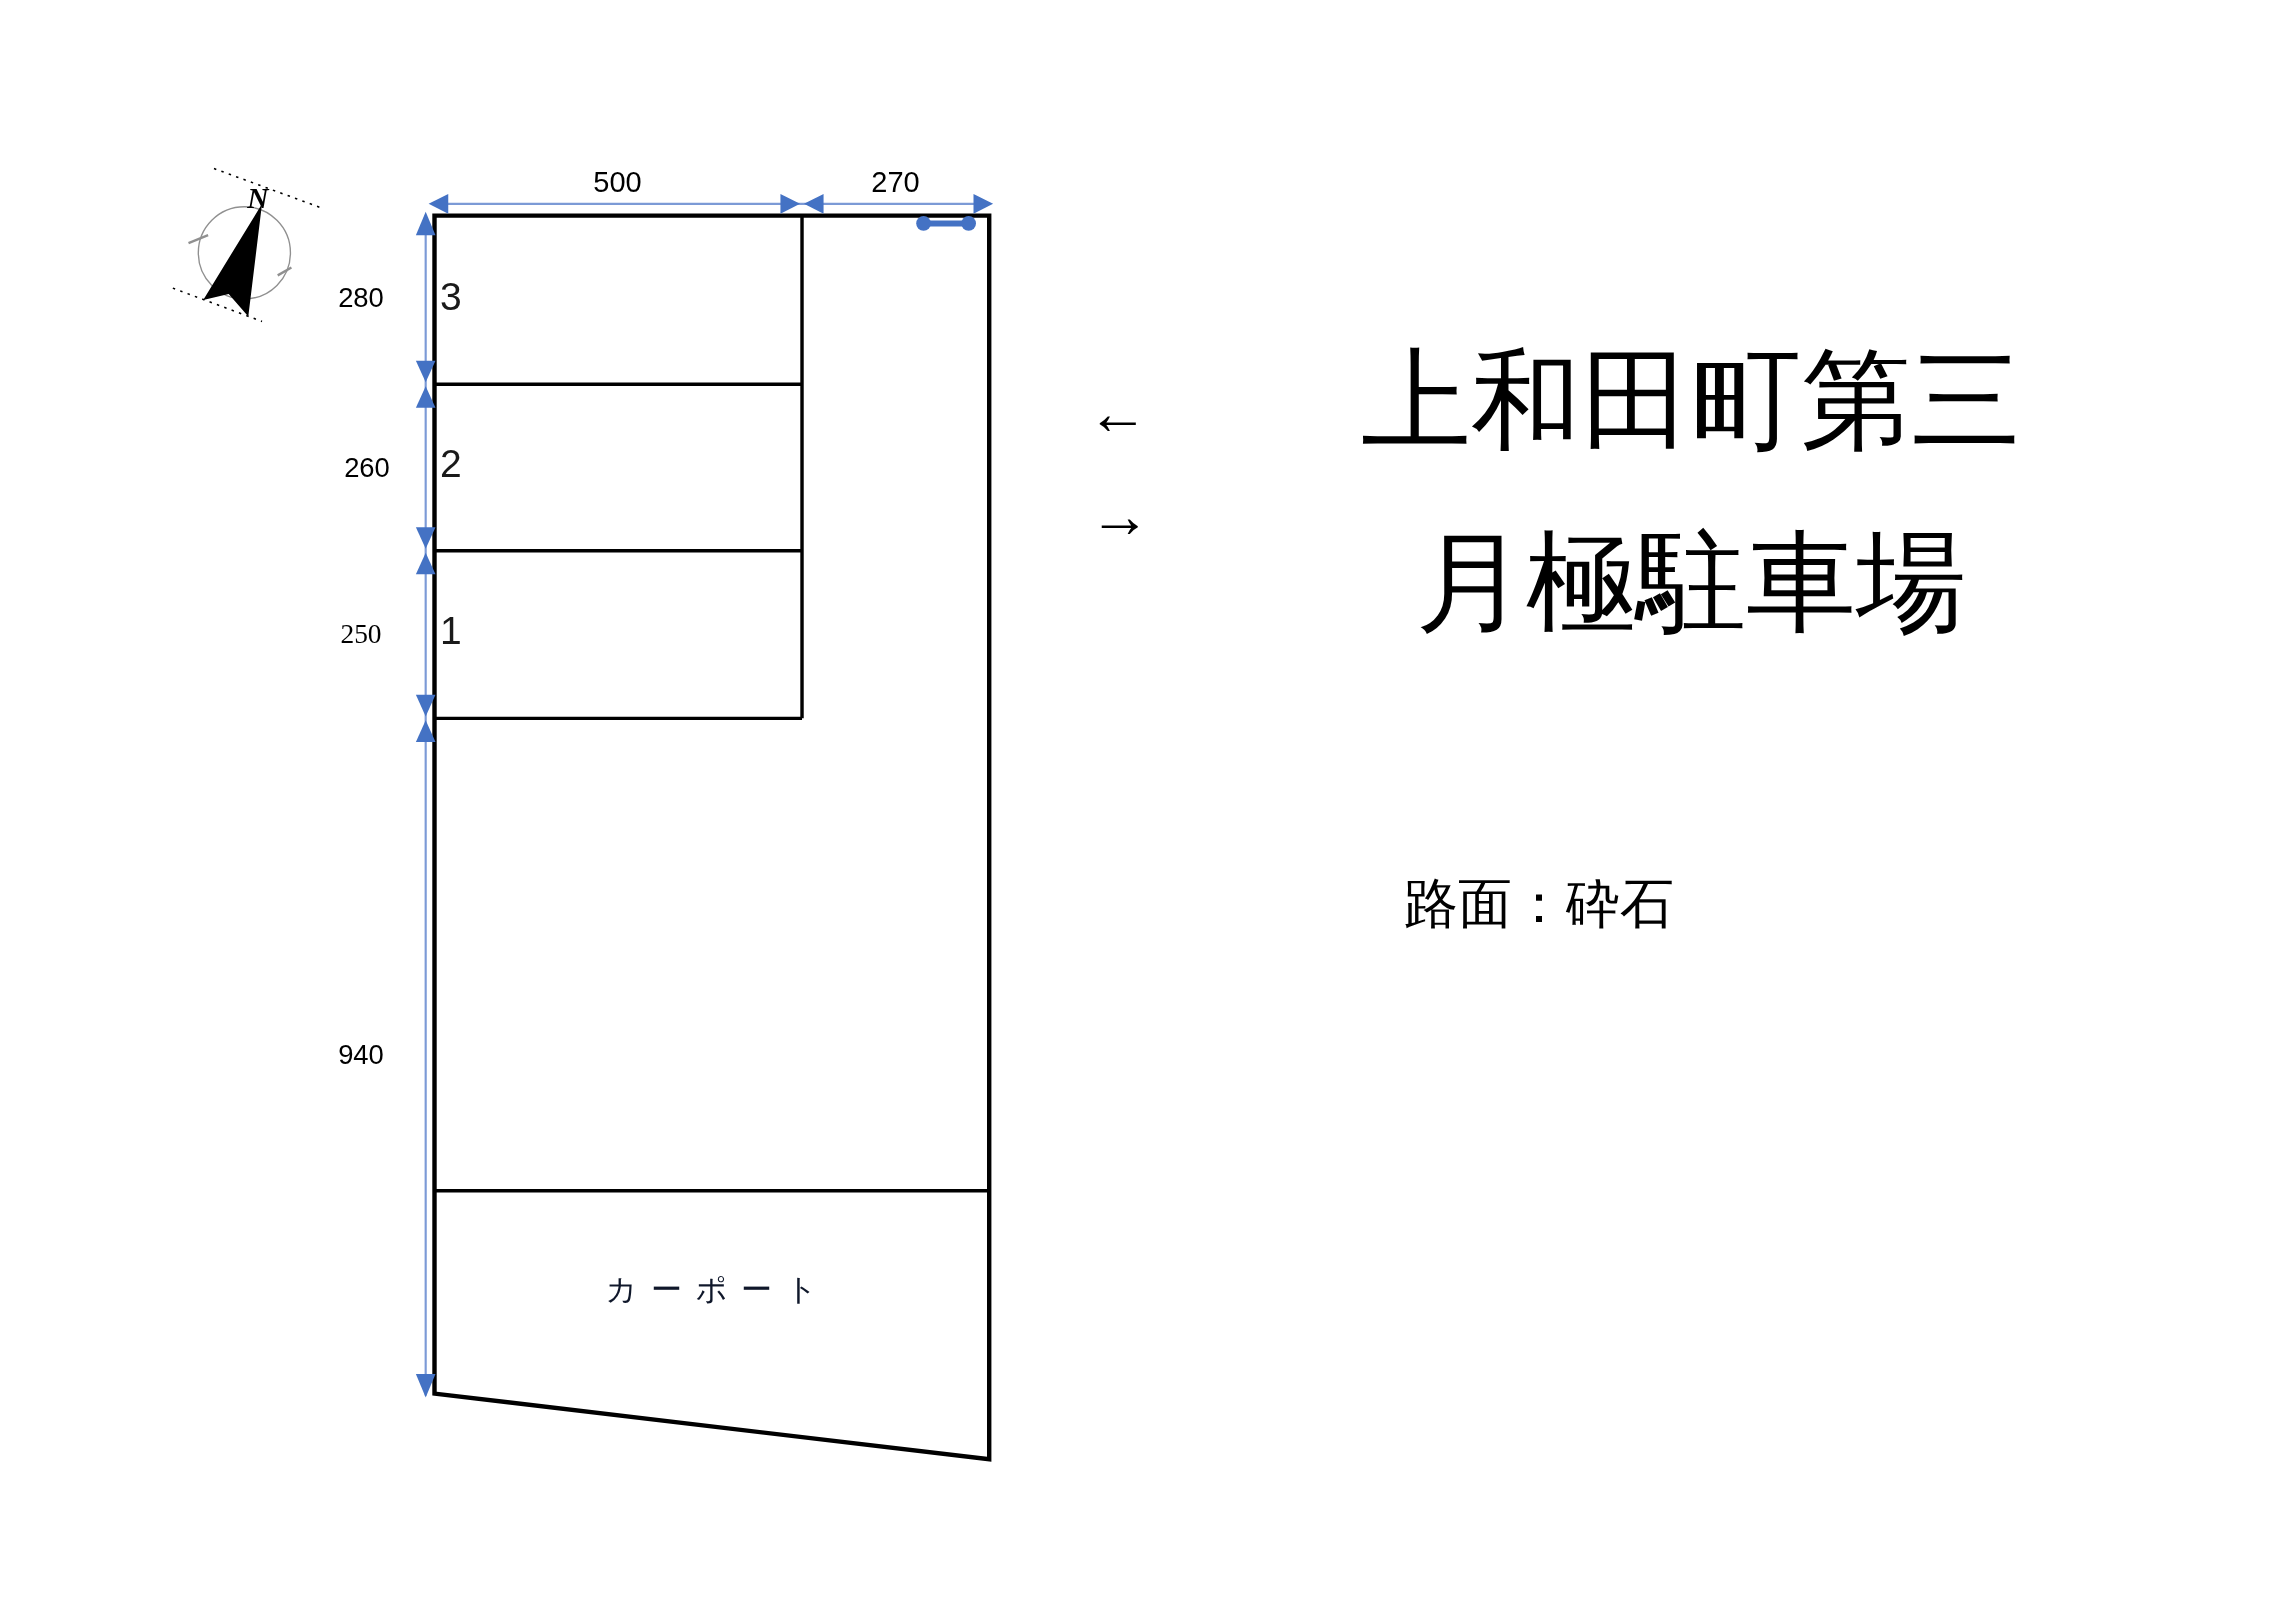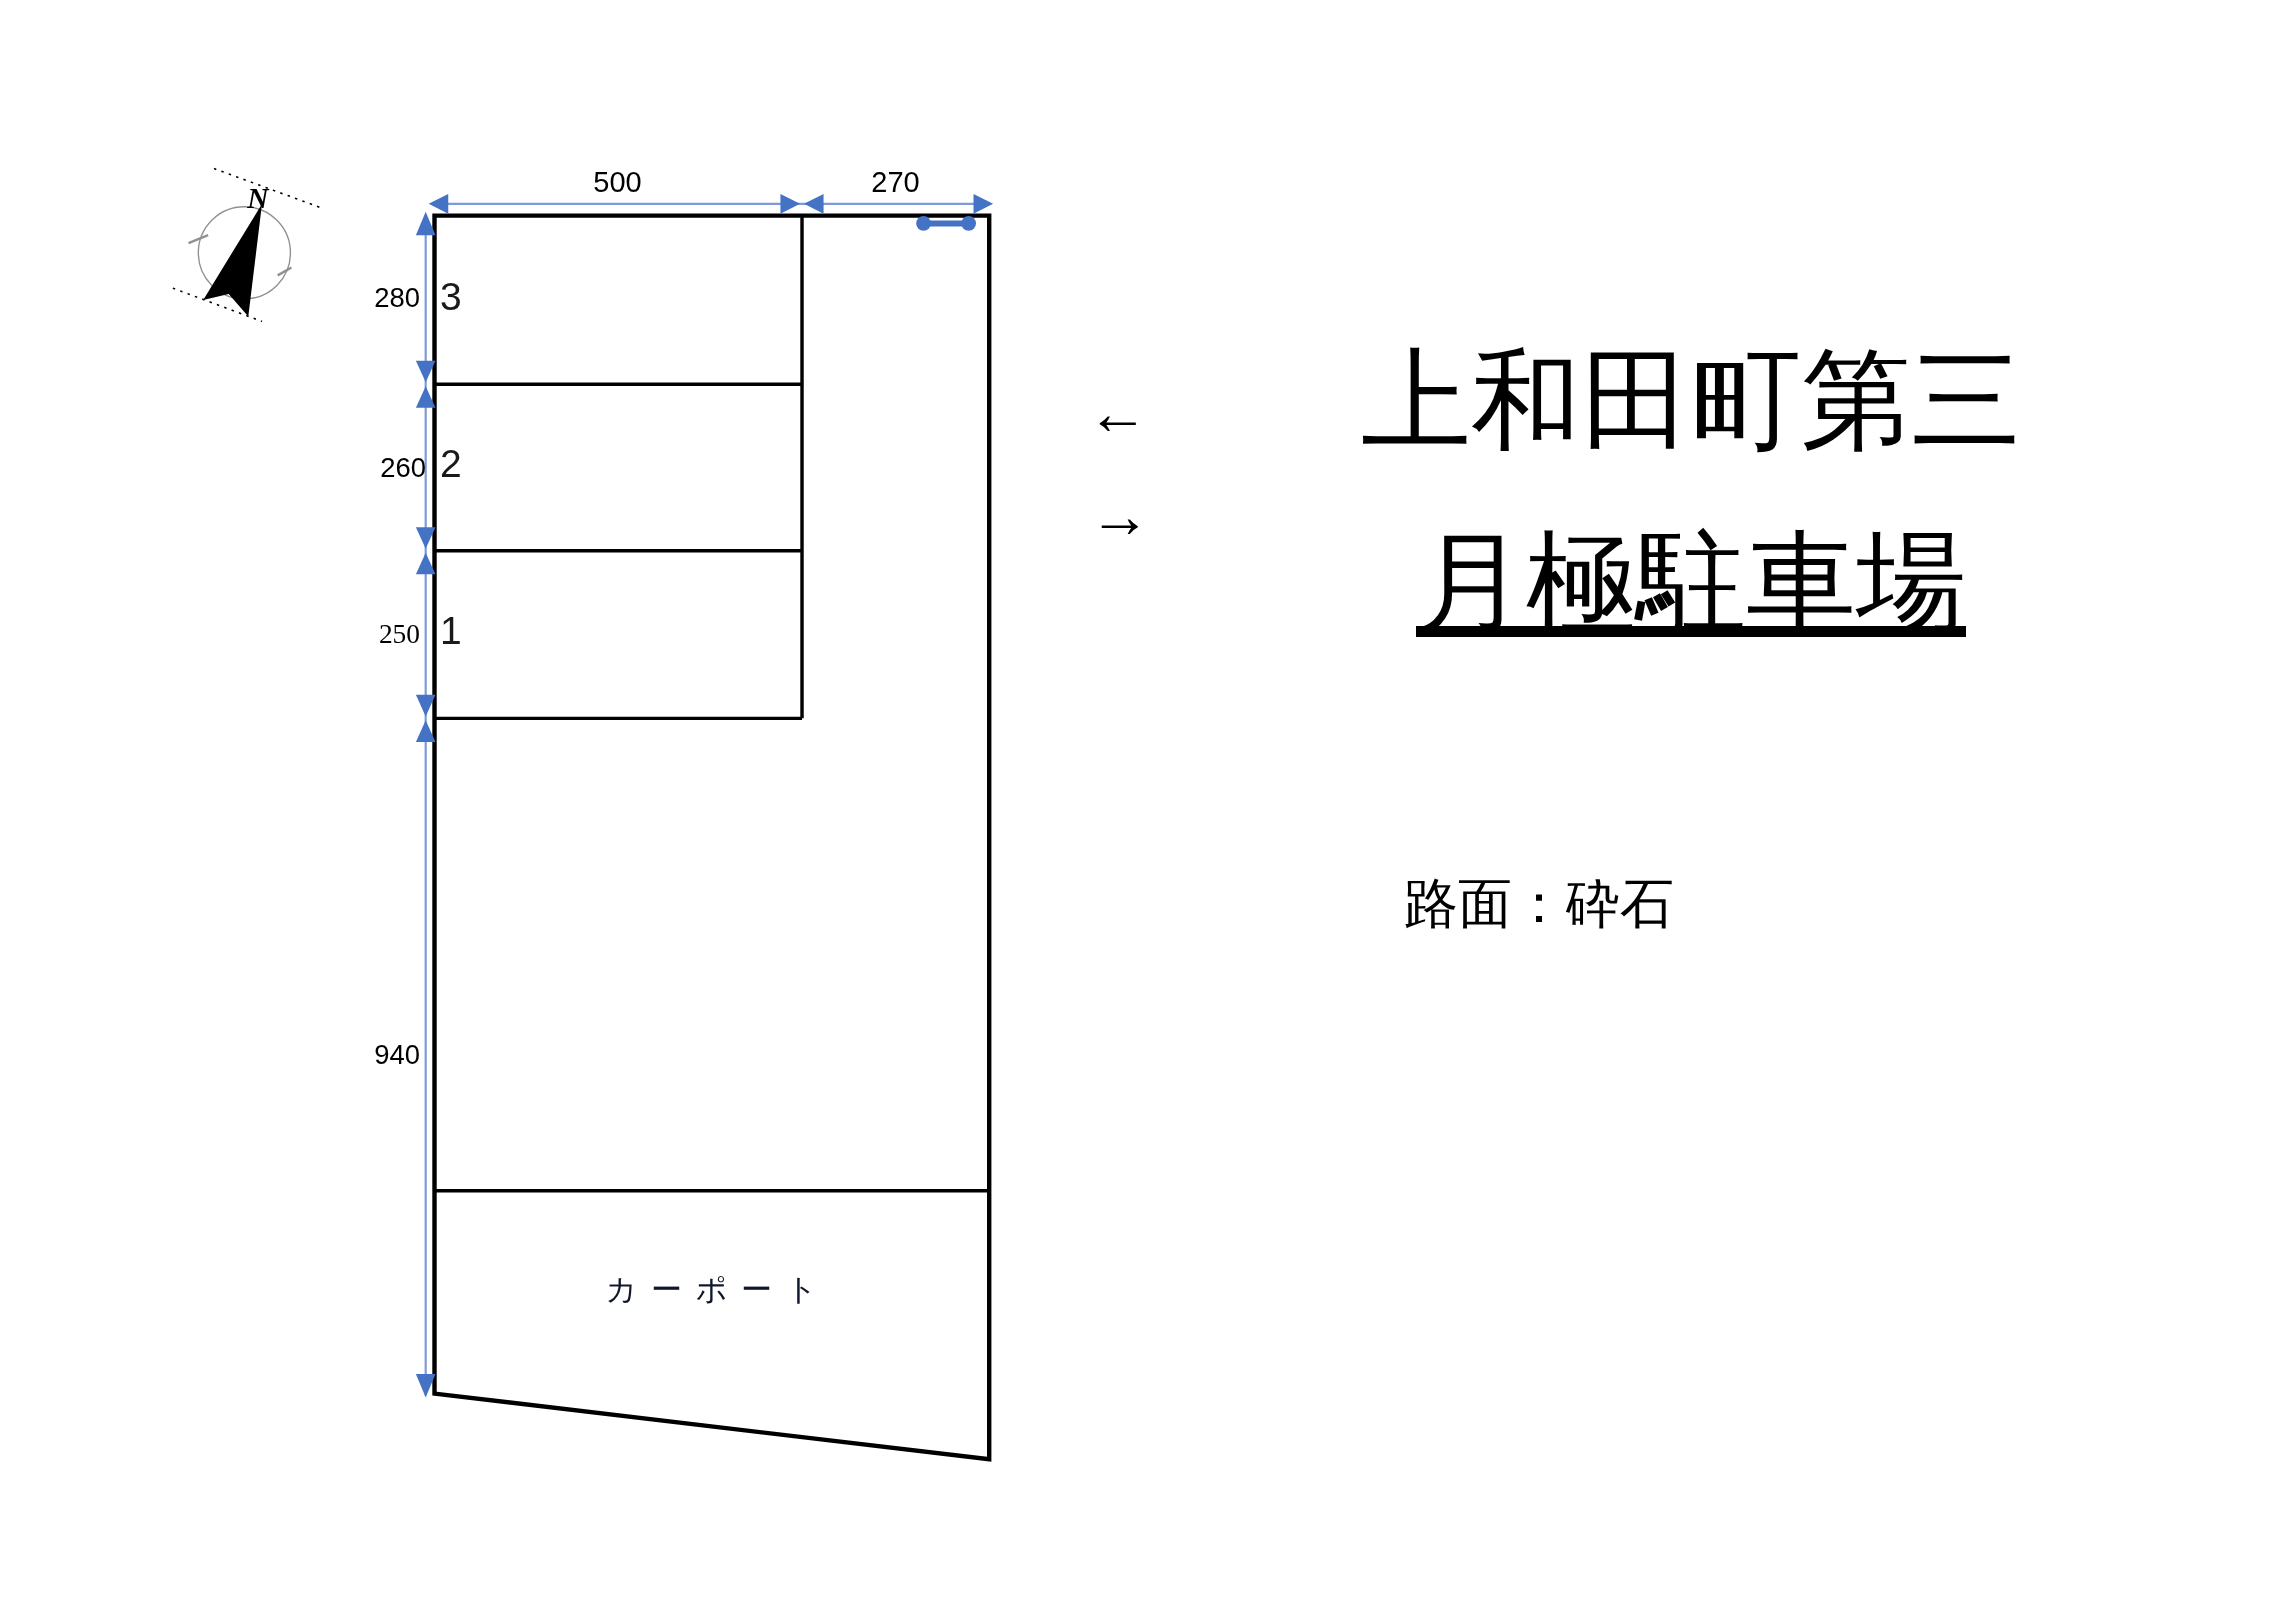--- a/index.html
+++ b/index.html
@@ -7,21 +7,21 @@
     position:relative;
     width:2293px;height:1620px;
     background:#ffffff;
     font-family:"Liberation Sans","DejaVu Sans",sans-serif;
     color:#000;
     overflow:hidden;
   }
   .abs{position:absolute;}
   .lbl{white-space:nowrap;}
   .spacenum{font-size:39px;color:#1a1a1a;}
-  .vdim{width:118px;height:39px;line-height:39px;text-align:right;font-size:27.4px;}
+  .vdim{width:118px;height:39px;line-height:39px;text-align:center;font-size:27.4px;}
   .hdim{width:137px;height:39px;line-height:39px;text-align:center;font-size:29px;}
   .carport{
     width:431px;height:59px;line-height:59px;text-align:center;
     font-size:31px;letter-spacing:13.7px;text-indent:13.7px;color:#0f172a;
   }
   .roadarrow{width:88px;height:69px;line-height:69px;text-align:center;font-size:61px;color:#000;}
   .titleline{
     left:1304px;width:774px;height:127px;line-height:127px;
     text-align:center;font-size:110px;color:#000;
   }
@@ -99,18 +99,18 @@
   <div class="abs lbl spacenum" style="left:440px;top:275px;">3</div>
   <div class="abs lbl spacenum" style="left:440px;top:442px;">2</div>
   <div class="abs lbl spacenum" style="left:440px;top:609px;">1</div>
 
   <div class="abs lbl carport" style="left:496px;top:1260px;">カーポート</div>
 
   <div class="abs lbl roadarrow" style="left:1074px;top:379px;">←</div>
   <div class="abs lbl roadarrow" style="left:1076px;top:482px;">→</div>
 
   <div class="abs lbl titleline" style="top:336px;">上和田町第三</div>
-  <div class="abs lbl titleline" style="top:518px;text-decoration:underline;">月極駐車場</div>
+  <div class="abs lbl titleline" style="top:518px;">月極駐車場</div>
 
   <div class="abs lbl infoline" style="top:870px;">路面：砕石</div>
 
 </div>
 
 
 </body></html>

